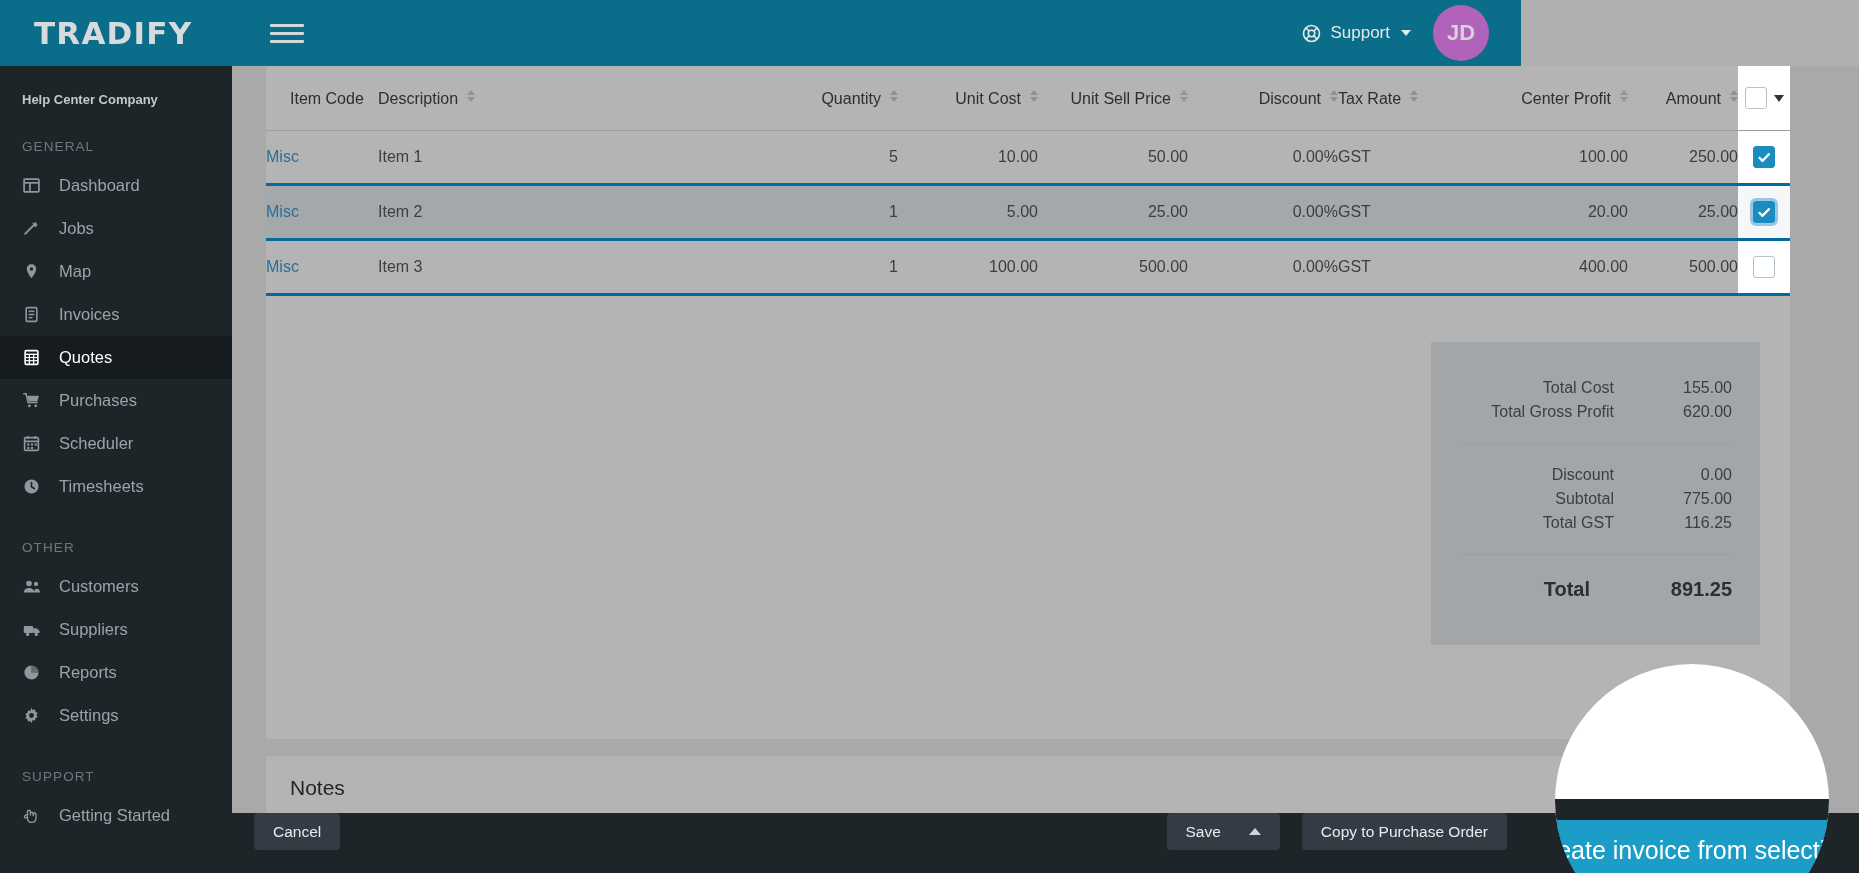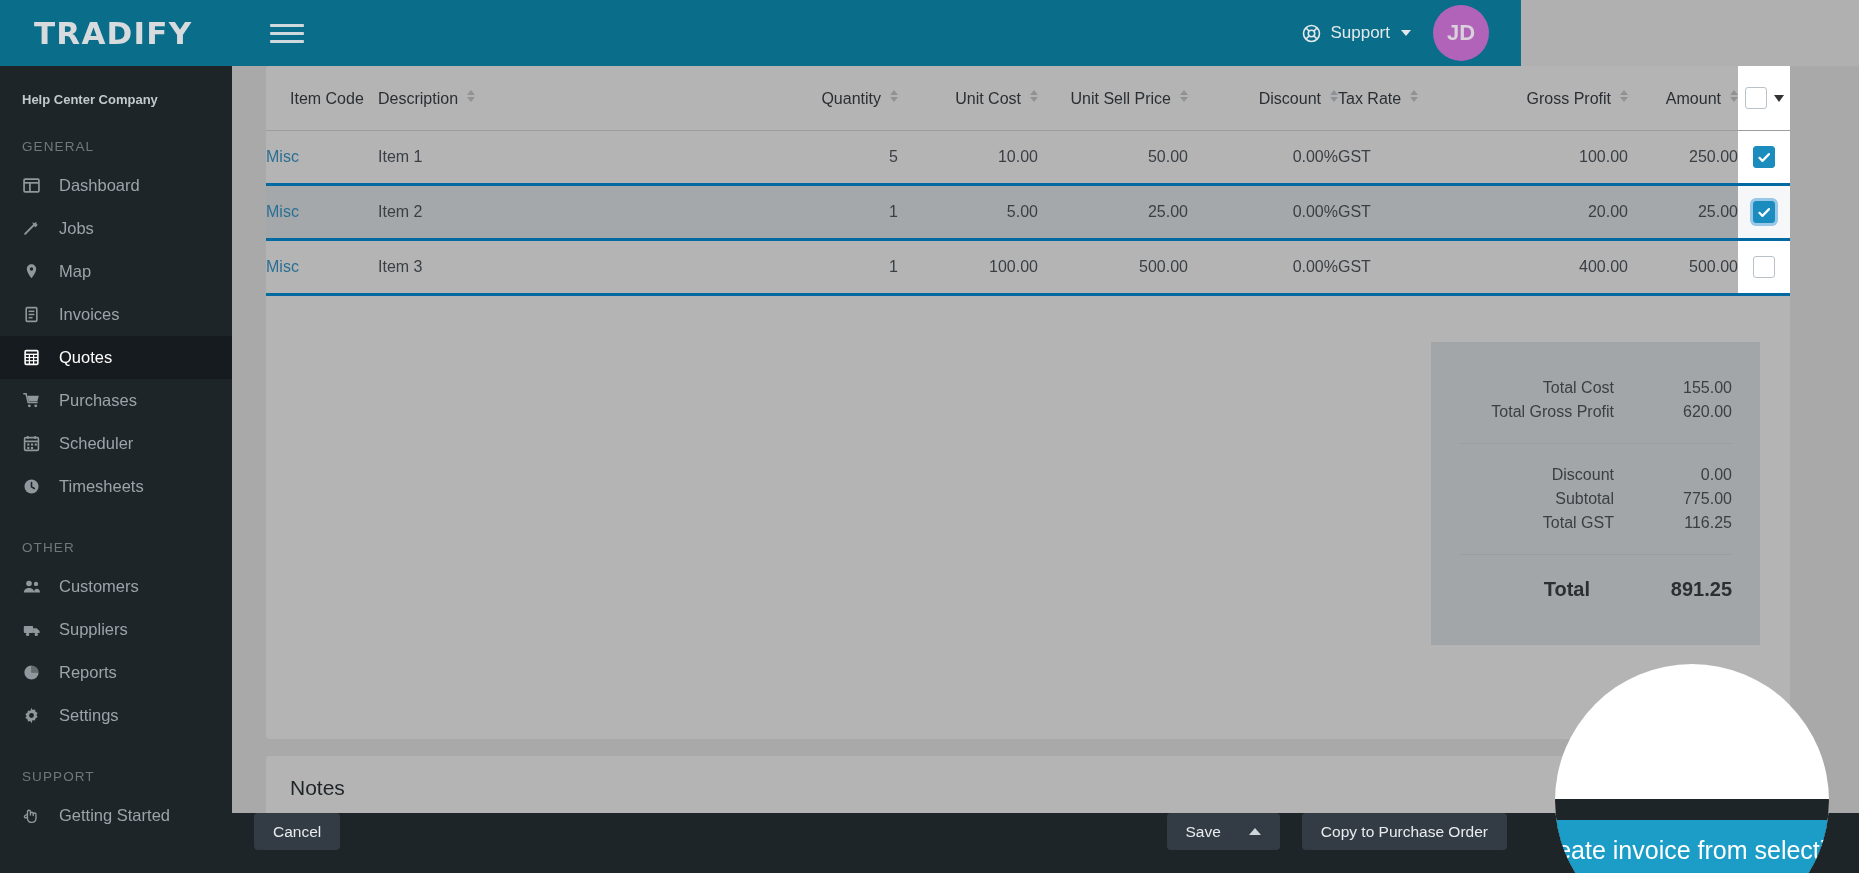--- a/index.html
+++ b/index.html
@@ -429,21 +429,21 @@
                 <div class="th-inner">
                   <span>Tax Rate</span>
                   <span class="sorter">
                     <i class="up"></i>
                     <i class="dn"></i>
                   </span>
                 </div>
               </th>
               <th>
                 <div class="th-inner right">
-                  <span>Gross Profit</span>
+                  <span>Center Profit</span>
                   <span class="sorter">
                     <i class="up"></i>
                     <i class="dn"></i>
                   </span>
                 </div>
               </th>
               <th>
                 <div class="th-inner right">
                   <span>Amount</span>
                   <span class="sorter">

